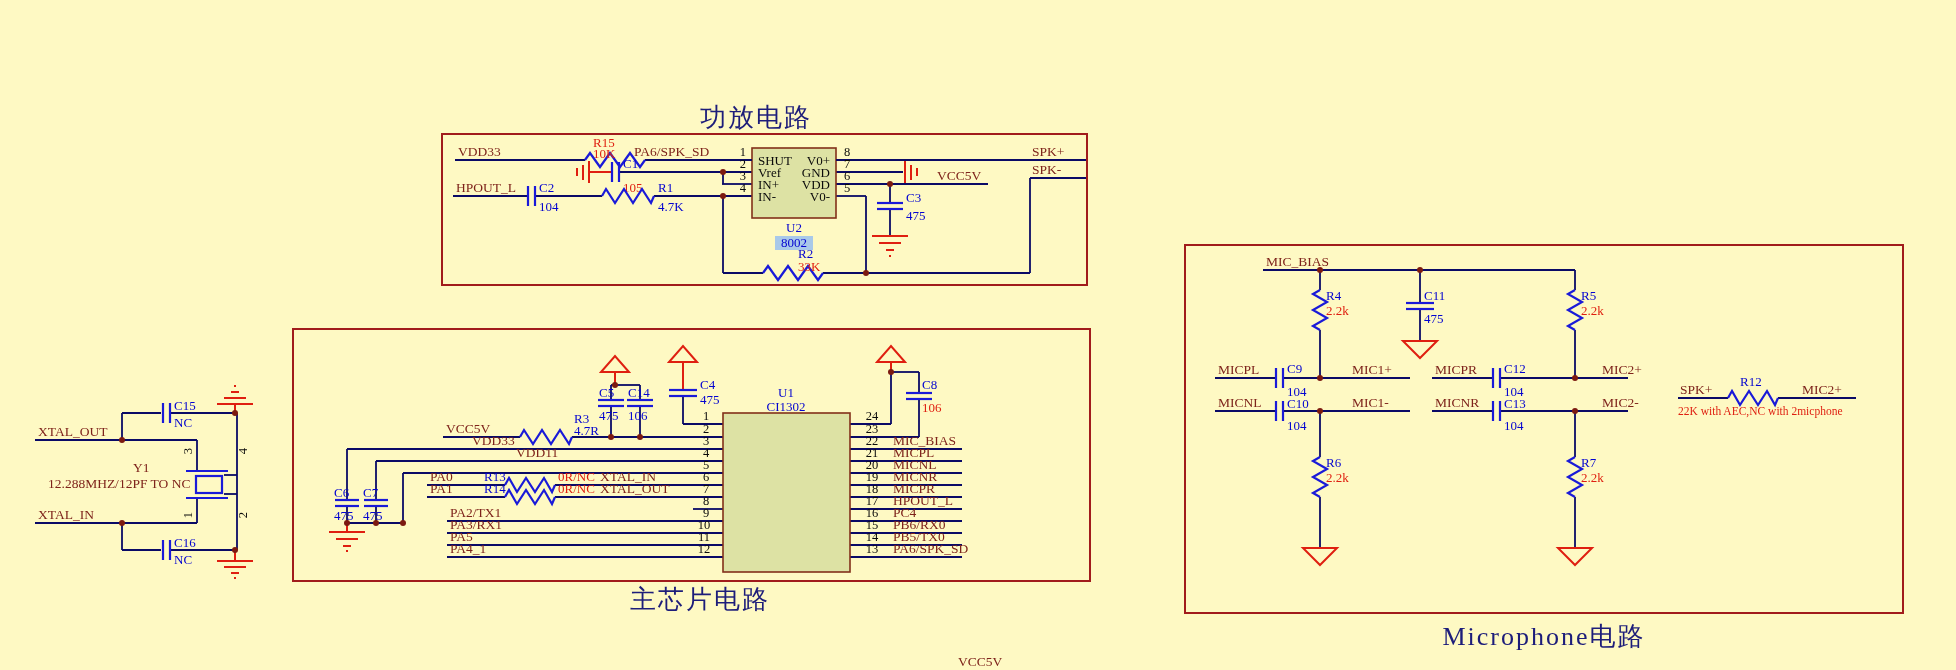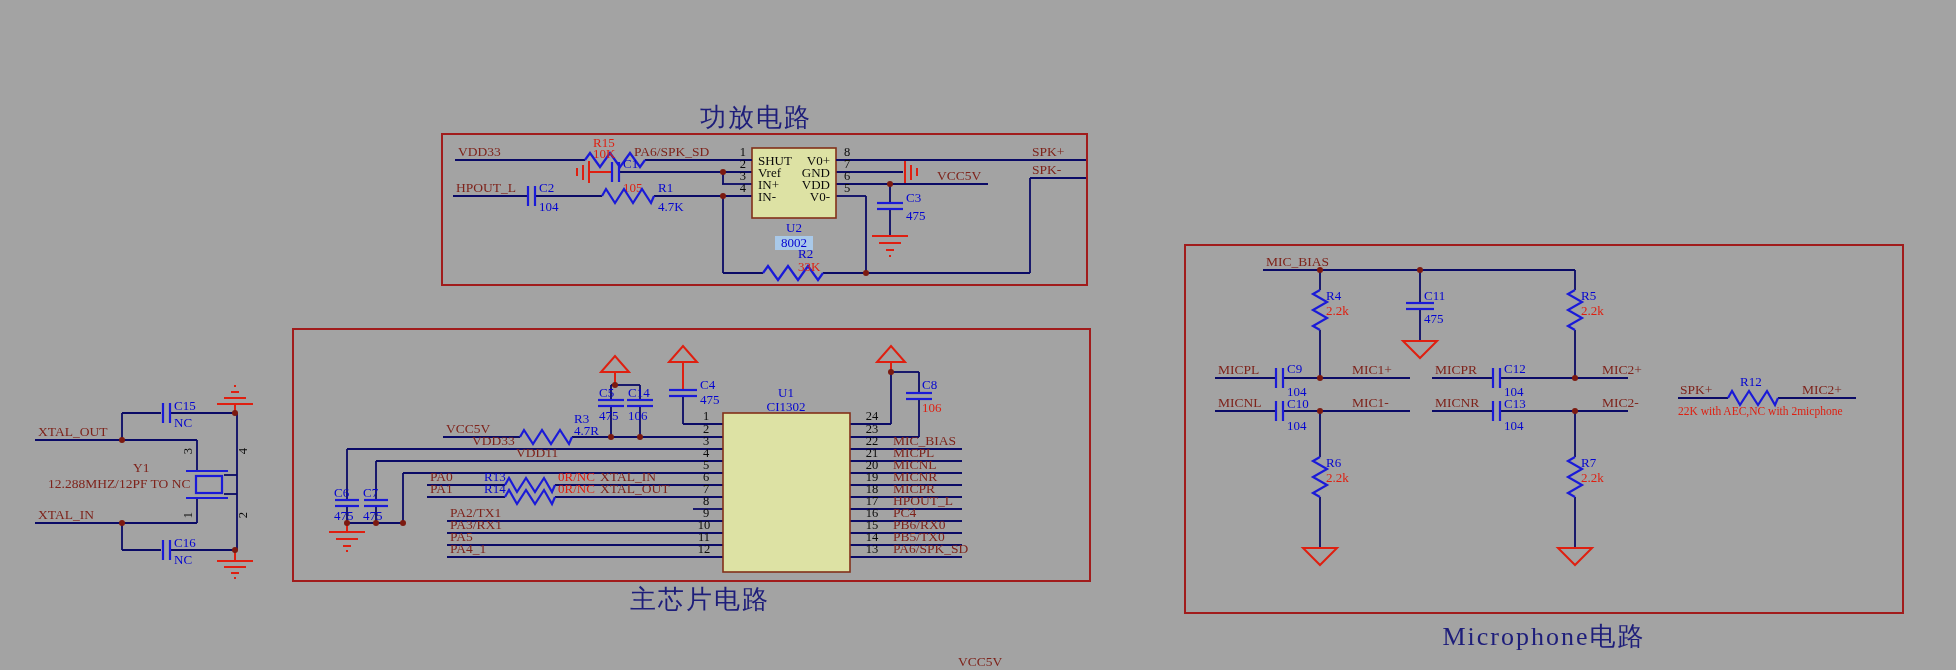--- a/index.html
+++ b/index.html
@@ -1,16 +1,16 @@
 <!DOCTYPE html>
 <html><head>
 <meta charset="utf-8">
 <style>
   html,body{margin:0;padding:0}
-  .stage{position:relative;width:1956px;height:670px;background:#a3a3a3;overflow:hidden;
+  .stage{position:relative;width:1956px;height:670px;background:#fef9c3;overflow:hidden;
          font-family:"Liberation Serif","DejaVu Serif",serif}
   svg{position:absolute;left:0;top:0}
   text{font-family:"Liberation Serif","DejaVu Serif",serif}
   .t-net{fill:#7e231b;font-size:13.5px}
   .t-des{fill:#0404d0;font-size:13px}
   .t-red{fill:#df1f10;font-size:13px}
   .t-pin{fill:#0a0a0a;font-size:12.5px}
   .t-chip{fill:#0a0a0a;font-size:13px}
   .t-title{fill:#1d1d7a;font-size:26px;letter-spacing:2px}
   .t-note{fill:#df1f10;font-size:11.5px}

